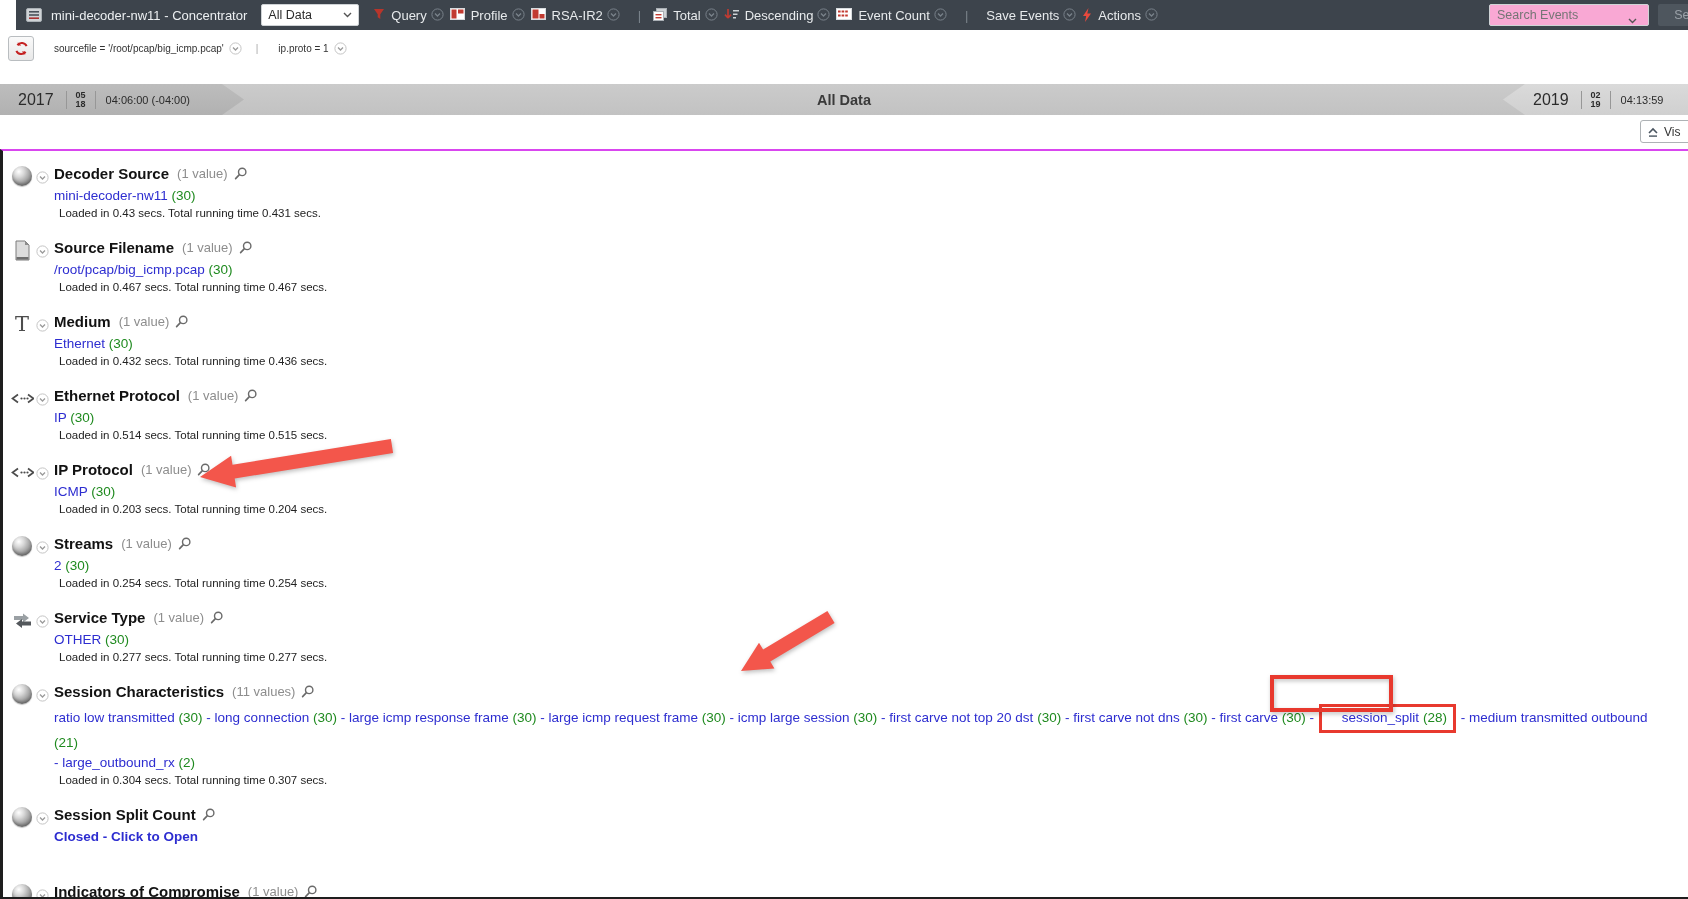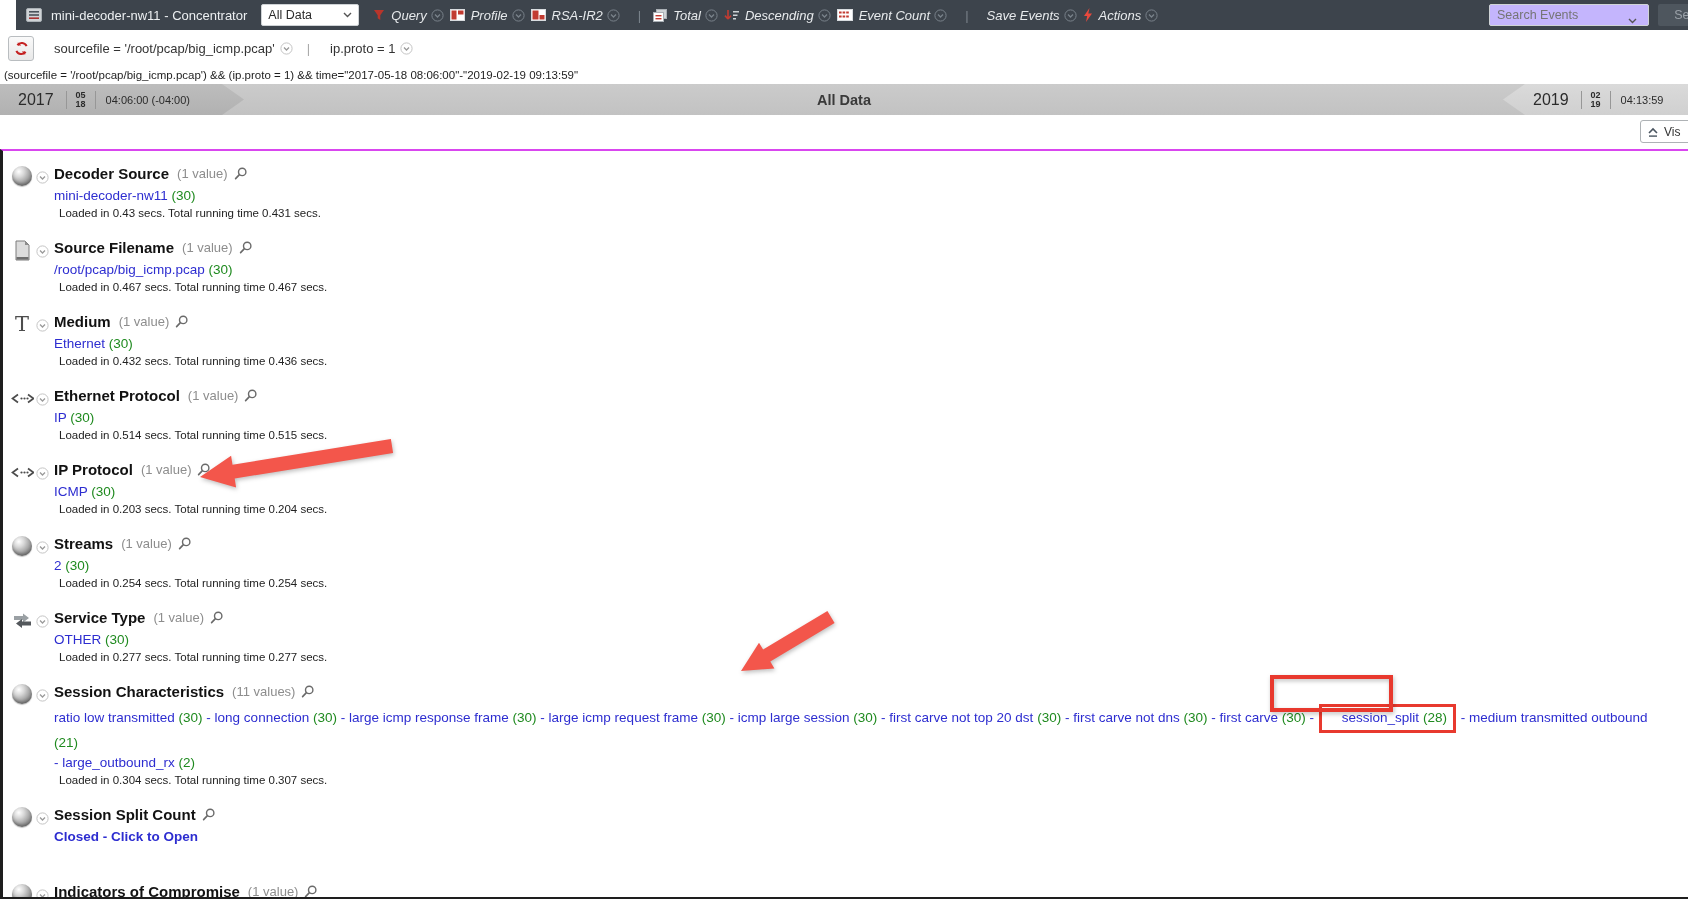--- a/index.html
+++ b/index.html
@@ -9,34 +9,34 @@
 
   
   .toolbar { position:absolute; left:16px; top:0; width:1688px; height:30px;
     background:#3d444c; display:flex; align-items:center; color:#e7eaec;
     font-size:13px; white-space:nowrap; }
   .toolbar .win-icon { margin:0 9px 0 10px; display:flex; }
   .app-title { font-size:13px; color:#eceff1; margin-right:14px; }
   .select-box { background:#fff; color:#2b2b2b; border:1px solid #cfd3d6; border-radius:2px;
     height:22px; width:98px; display:flex; align-items:center; justify-content:space-between;
     padding:0 6px; font-size:12.5px; margin-right:14px; }
-  .tb-item { display:flex; align-items:center; margin-right:6px;font-style:italic; }
+  .tb-item { display:flex; margin-right:6px; }
   .tb-item .lbl { margin:0 4px 0 6px; }
   .tb-sep { color:#7b838b; margin:0 12px; font-size:13px; }
   .search-input { position:absolute; left:1473px; top:4px; width:160px; height:22px;
-    border:1px solid #cfd3d6; border-radius:2px; background:#c4b5fd; color:#4a5057;
+    border:1px solid #cfd3d6; border-radius:2px; background:#f9a8d4; color:#4a5057;
     font-size:12.5px; padding:0 20px 0 7px; font-family:"Liberation Sans",sans-serif; }
   .search-input-caret { position:absolute; left:1612px; top:12px; }
   .search-btn { position:absolute; left:1642px; top:4px; width:72px; height:22px;
     background:#4e565e; color:#9aa1a8; border:none; border-radius:2px; font-size:12.5px;
     font-family:"Liberation Sans",sans-serif; text-align:center; }
 
   
   .crumbbar { position:absolute; left:0; top:30px; width:1688px; height:36px; background:#fff;
-    display:flex; align-items:center; font-size:13px; color:#333; }
+    display:flex; align-items:center; font-size:10px; color:#333; }
   .refresh-btn { width:26px; height:25px; margin-left:8px; border:1px solid #b9bdc0; border-radius:3px;
     background:linear-gradient(#fafafa,#e8e8e8); display:flex; align-items:center; justify-content:center; }
   .crumb { margin-left:20px; display:flex; align-items:center; }
   .crumb .txt { margin-right:5px; }
   .crumb-sep { color:#a9a9a9; margin-left:14px; }
 
   
   .query-summary { position:absolute; left:4px; top:69px; font-size:11.5px; color:#1d1d1d; }
 
   
@@ -249,21 +249,20 @@
     <span class="crumb-sep">|</span>
     <div class="crumb">
       <span class="txt">ip.proto = 1</span>
       <svg width="13" height="13">
           <circle cx="6.5" cy="6.5" r="5.6" fill="none" stroke="#c4c4c4"></circle>
           <path d="M4 5.5l2.5 2.5L9 5.5" stroke="#9a9a9a" stroke-width="1.3" fill="none"></path>
         </svg>
     </div>
   </div>
 
-  <div class="query-summary">(sourcefile = '/root/pcap/big_icmp.pcap') &amp;&amp; (ip.proto = 1) &amp;&amp; time="2017-05-18 08:06:00"-"2019-02-19 09:13:59"</div>
 
   <div class="timeline">
     <div class="tl-center">All Data</div>
     <div class="tl-cap-left">
       <span class="tl-year">2017</span>
       <span class="tl-md">
         <span>05</span><br><span>18</span>
       </span>
       <span class="tl-time">04:06:00 (-04:00)</span>
     </div>

